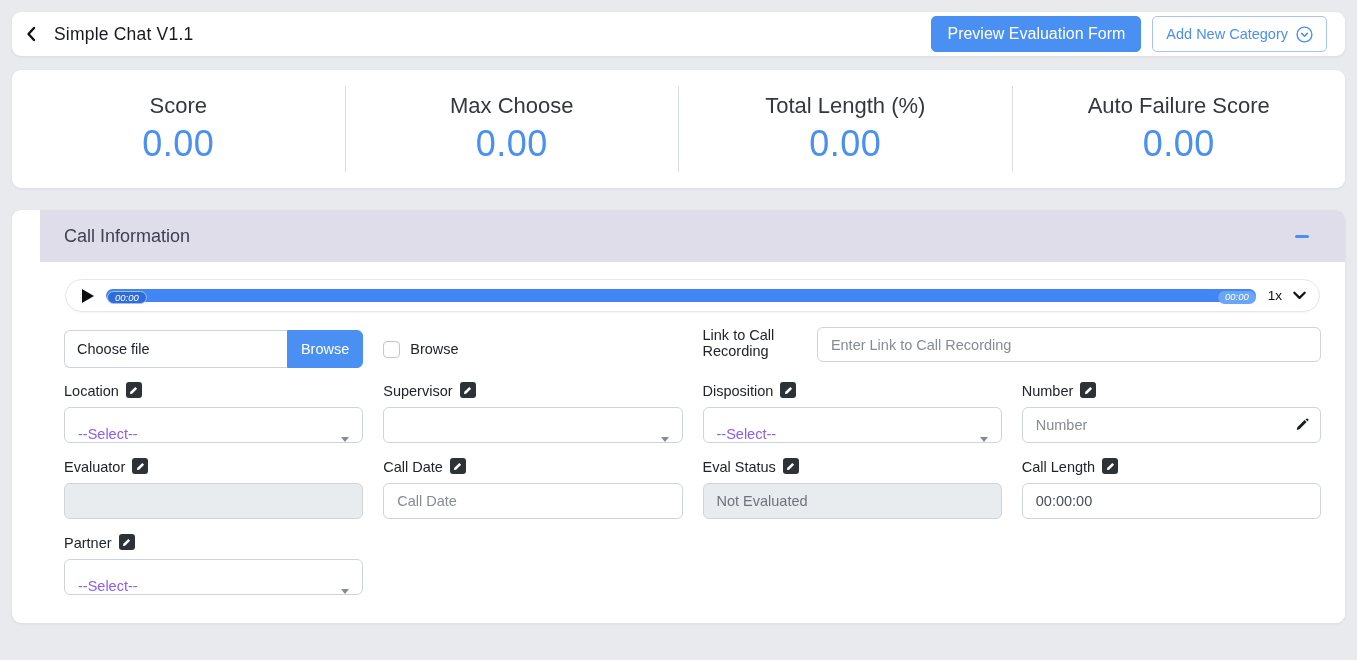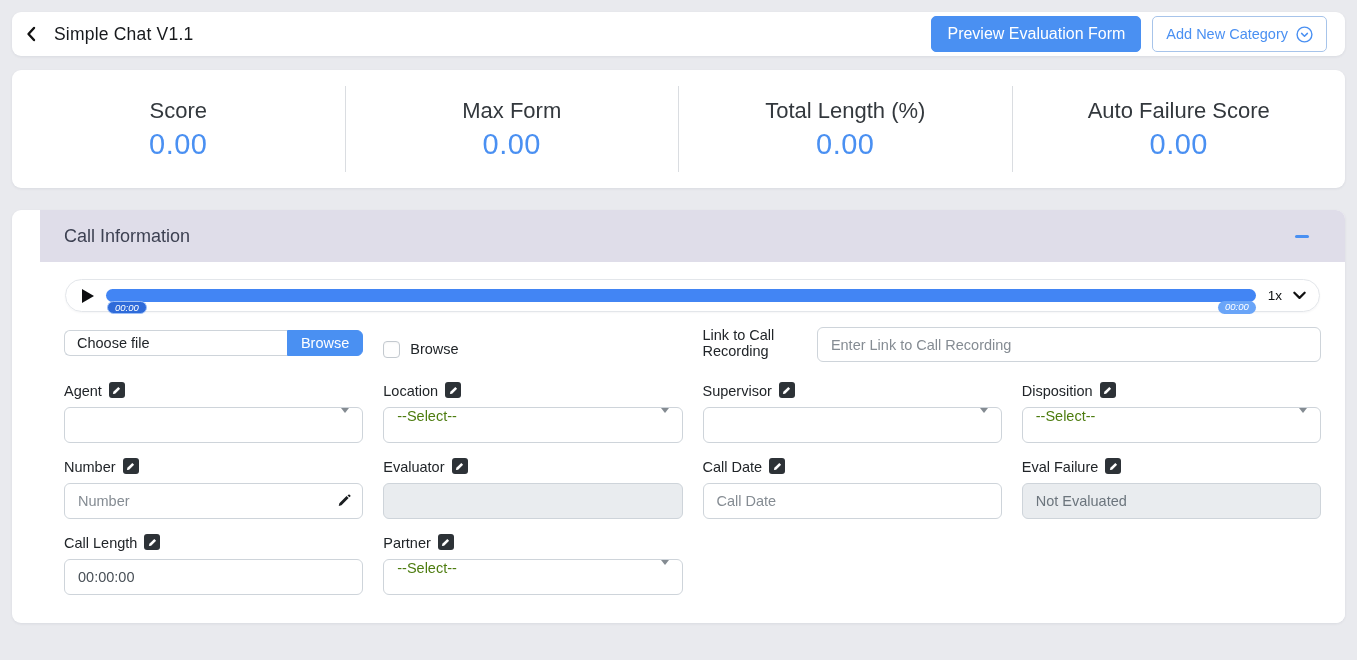--- a/index.html
+++ b/index.html
@@ -45,21 +45,21 @@
     height:118px;
     display:flex;
     align-items:stretch;
   }
   .score-col {
     flex:1; display:flex; flex-direction:column; align-items:center; justify-content:center;
     gap:4px; margin:16px 0;
   }
   .score-col + .score-col { border-left:1px solid #dadde1; }
   .score-label { font-size:22px; color:#33383d; }
-  .score-value { font-size:29px; color:#4a90f2; letter-spacing:.5px; }
+  .score-value { font-size:36px; color:#4a90f2; letter-spacing:.5px; }
 
   
   .section {
     margin-top:22px;
     border-radius:9px;
     overflow:hidden;
     padding-left:28px;
   }
   .section-header {
     background:#dfdde9;
@@ -82,38 +82,38 @@
     padding:0 12px 0 16px;
     box-shadow:0 1px 2px rgba(20,30,50,.04);
   }
   .play-btn { cursor:pointer; display:flex; margin-right:12px; }
   .play-tri { width:0; height:0; border-left:12px solid #0d0e10; border-top:7px solid transparent; border-bottom:7px solid transparent; }
   .seek-track {
     flex:1; height:13px; background:#4285f4; border-radius:7px;
     position:relative; cursor:pointer;
   }
   .time-chip {
-    position:absolute; top:12px; height:13px; line-height:12px;
+    position:absolute; top:2px; height:13px; line-height:12px;
     font-size:9.5px; font-style:italic; color:#fff;
     padding:0 7px; border-radius:7px; white-space:nowrap;
   }
   .time-start { left:1px; background:#2f6bd9; border:1px solid #9dc0f8; }
   .time-end { right:0; background:#6aa5f8; }
   .speed-label { font-size:13.5px; font-weight:500; color:#101214; margin:0 10px 0 12px; cursor:pointer; }
   .player-chevron { cursor:pointer; display:flex; }
 
   
   .grid-4 {
     display:grid;
     grid-template-columns:repeat(4, 1fr);
     column-gap:20px;
     padding:0 11px;
   }
   .upload-row { margin-bottom:15px; align-items:start; }
-  .file-group { display:flex; height:26px; margin-top:3px; }
+  .file-group { display:flex; height:38px; margin-top:3px; }
   .file-text {
     flex:1; border:1px solid #ced4da; border-right:none;
     border-radius:6px 0 0 6px; display:flex; align-items:center;
     padding:0 12px; color:#212529; background:#fff; cursor:pointer;
     overflow:hidden; white-space:nowrap;
   }
   .browse-btn {
     background:#4a90f2; color:#fff; border:1px solid #4a90f2;
     border-radius:0 6px 6px 0; padding:0 13px; font-size:14.5px; cursor:pointer;
     font-family:inherit;
@@ -137,22 +137,22 @@
   .field { display:flex; flex-direction:column; }
   .field-label-row { display:flex; align-items:center; gap:7px; margin-bottom:8px; }
   .field-label { color:#212529; }
   .edit-badge {
     width:16px; height:16px; background:#2d3237; border-radius:3px;
     display:flex; align-items:center; justify-content:center; cursor:pointer;
     margin-top:-2px;
   }
   .select-box {
     height:36px; border:1px solid #ced4da; border-radius:6px;
-    display:flex; align-items:flex-start; justify-content:space-between;
-    padding:0 13px; background:#fff; cursor:pointer; color:#4d7c0f;
+    display:flex; align-items:flex-end; justify-content:space-between;
+    padding:0 13px; background:#fff; cursor:pointer; color:#8b5cf6;
   }
   .caret-down {
     width:0; height:0;
     border-left:4.5px solid transparent; border-right:4.5px solid transparent;
     border-top:5px solid #848b92;
   }
   .input-wrap { position:relative; }
   .input-pencil {
     position:absolute; right:12px; top:50%; transform:translateY(-50%);
     cursor:pointer; display:flex;
@@ -187,21 +187,21 @@
     </button>
   </div>
 </div>
 
 <div class="card score-card">
   <div class="score-col">
     <div class="score-label">Score</div>
     <div class="score-value">0.00</div>
   </div>
   <div class="score-col">
-    <div class="score-label">Max Form</div>
+    <div class="score-label">Max Choose</div>
     <div class="score-value">0.00</div>
   </div>
   <div class="score-col">
     <div class="score-label">Total Length (%)</div>
     <div class="score-value">0.00</div>
   </div>
   <div class="score-col">
     <div class="score-label">Auto Failure Score</div>
     <div class="score-value">0.00</div>
   </div>
@@ -243,34 +243,20 @@
         <span>Browse</span>
       </div>
       <div class="link-block">
         <span class="link-label">Link to Call Recording</span>
         <input class="text-input" type="text" placeholder="Enter Link to Call Recording" style="">
       </div>
     </div>
 
     <div class="grid-4 form-grid">
 
-      <div class="field">
-        <div class="field-label-row">
-          <span class="field-label">Agent</span>
-          <span class="edit-badge">
-              <svg width="9" height="9" viewBox="0 0 16 16">
-                <path d="M11.2 1.6l3.2 3.2-8.8 8.8-4 .8.8-4z" fill="#fff"></path>
-              </svg>
-            </span>
-        </div>
-        <div class="select-box">
-          <span></span>
-          <span class="caret-down"></span>
-        </div>
-      </div>
 
       <div class="field">
         <div class="field-label-row">
           <span class="field-label">Location</span>
           <span class="edit-badge">
               <svg width="9" height="9" viewBox="0 0 16 16">
                 <path d="M11.2 1.6l3.2 3.2-8.8 8.8-4 .8.8-4z" fill="#fff"></path>
               </svg>
             </span>
         </div>
@@ -350,21 +336,21 @@
               <svg width="9" height="9" viewBox="0 0 16 16">
                 <path d="M11.2 1.6l3.2 3.2-8.8 8.8-4 .8.8-4z" fill="#fff"></path>
               </svg>
             </span>
         </div>
         <input class="text-input" type="text" style="height: 36px;" placeholder="Call Date">
       </div>
 
       <div class="field">
         <div class="field-label-row">
-          <span class="field-label">Eval Failure</span>
+          <span class="field-label">Eval Status</span>
           <span class="edit-badge">
               <svg width="9" height="9" viewBox="0 0 16 16">
                 <path d="M11.2 1.6l3.2 3.2-8.8 8.8-4 .8.8-4z" fill="#fff"></path>
               </svg>
             </span>
         </div>
         <div class="disabled-box">
           <span>Not Evaluated</span>
         </div>
       </div>

